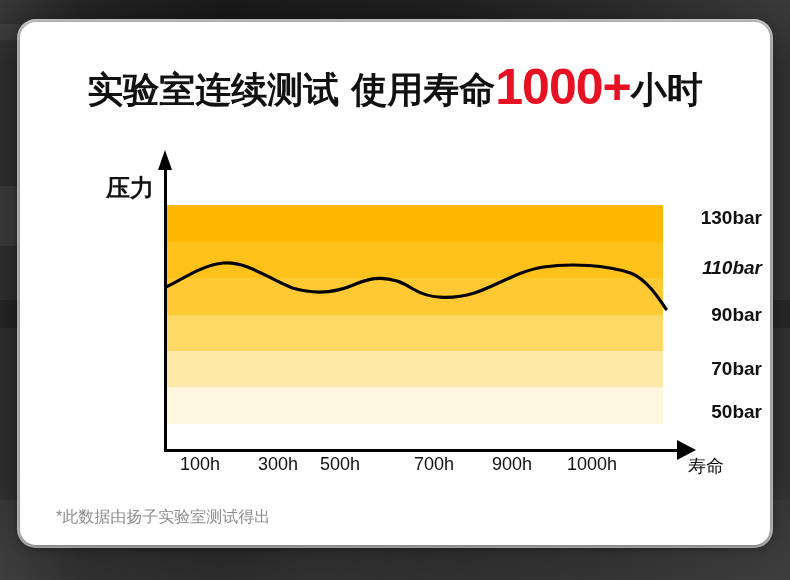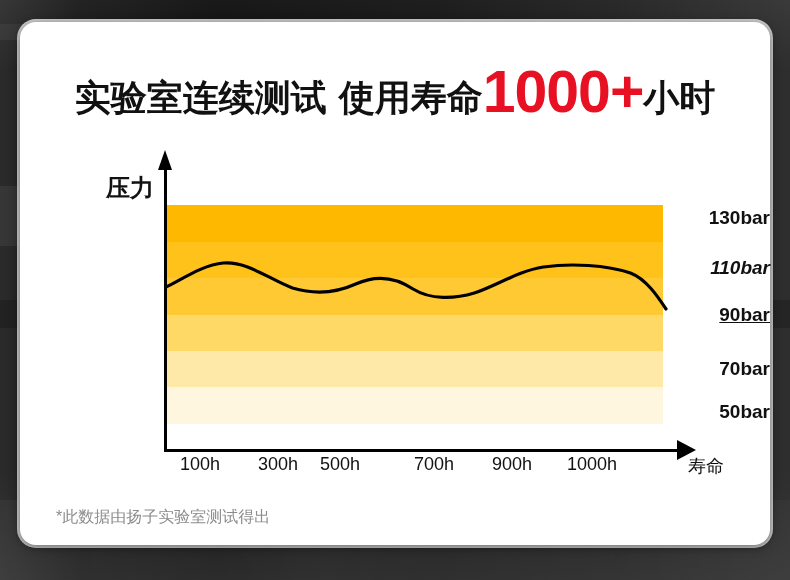--- a/index.html
+++ b/index.html
@@ -56,21 +56,21 @@
     width: 750px;
     text-align: center;
     white-space: nowrap;
     font-size: 36px;
     font-weight: bold;
     color: #111111;
     letter-spacing: 0px;
   }
   #heading .hl {
     color: #e81123;
-    font-size: 59px;
+    font-size: 50px;
     font-weight: bold;
     letter-spacing: -1px;
     vertical-align: -2px;
   }
   #heading .seg { display: inline; }
   #heading .gap { display: inline-block; width: 12px; }
 
   
   #chart-area {
     position: absolute;
@@ -132,20 +132,21 @@
     font-size: 24px;
     font-weight: bold;
     color: #111111;
     white-space: nowrap;
   }
   .ytick {
     position: absolute;
     right: 0;
     width: 142px;
     text-align: right;
+    padding-right: 8px;
     box-sizing: border-box;
     font-size: 19px;
     font-weight: bold;
     color: #111111;
     white-space: nowrap;
   }
   .xtick {
     position: absolute;
     top: 432px;
     font-size: 18px;
@@ -204,21 +205,21 @@
     <div id="y-axis-line"></div>
     <div id="y-axis-head"></div>
     <div id="x-axis-line"></div>
     <div id="x-axis-head"></div>
 
     <div class="axis-title-y">压力</div>
 
     <div id="ytick-layer">
         <div class="ytick" style="top: 185px;">130bar</div>
         <div class="ytick" style="top: 235px; font-style: italic;">110bar</div>
-        <div class="ytick" style="top: 282px; text-decoration: underline;">90bar</div>
+        <div class="ytick" style="top: 282px;">90bar</div>
         <div class="ytick" style="top: 336px;">70bar</div>
         <div class="ytick" style="top: 379px;">50bar</div>
       </div>
     <div id="xtick-layer">
         <div class="xtick" style="left: 180px;">100h</div>
         <div class="xtick" style="left: 258px;">300h</div>
         <div class="xtick" style="left: 320px;">500h</div>
         <div class="xtick" style="left: 414px;">700h</div>
         <div class="xtick" style="left: 492px;">900h</div>
         <div class="xtick" style="left: 572px;">1000h</div>

